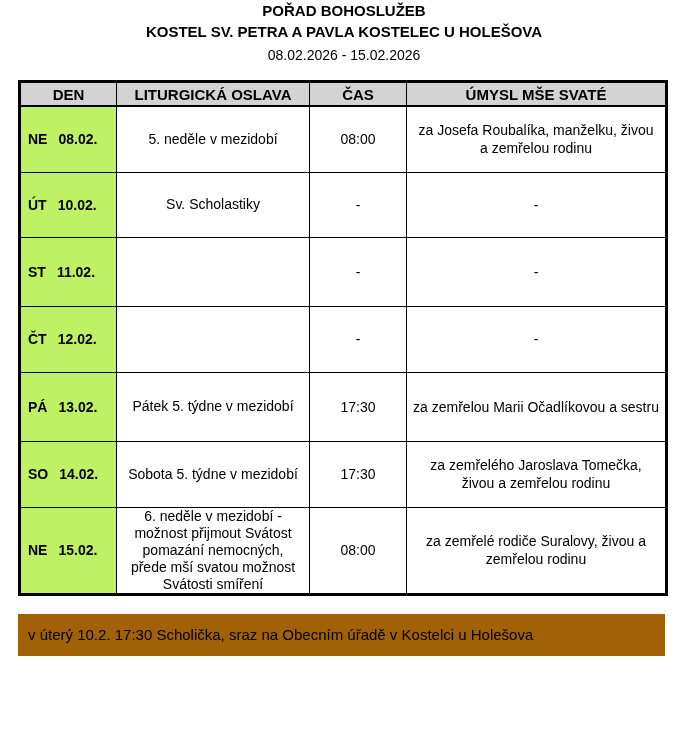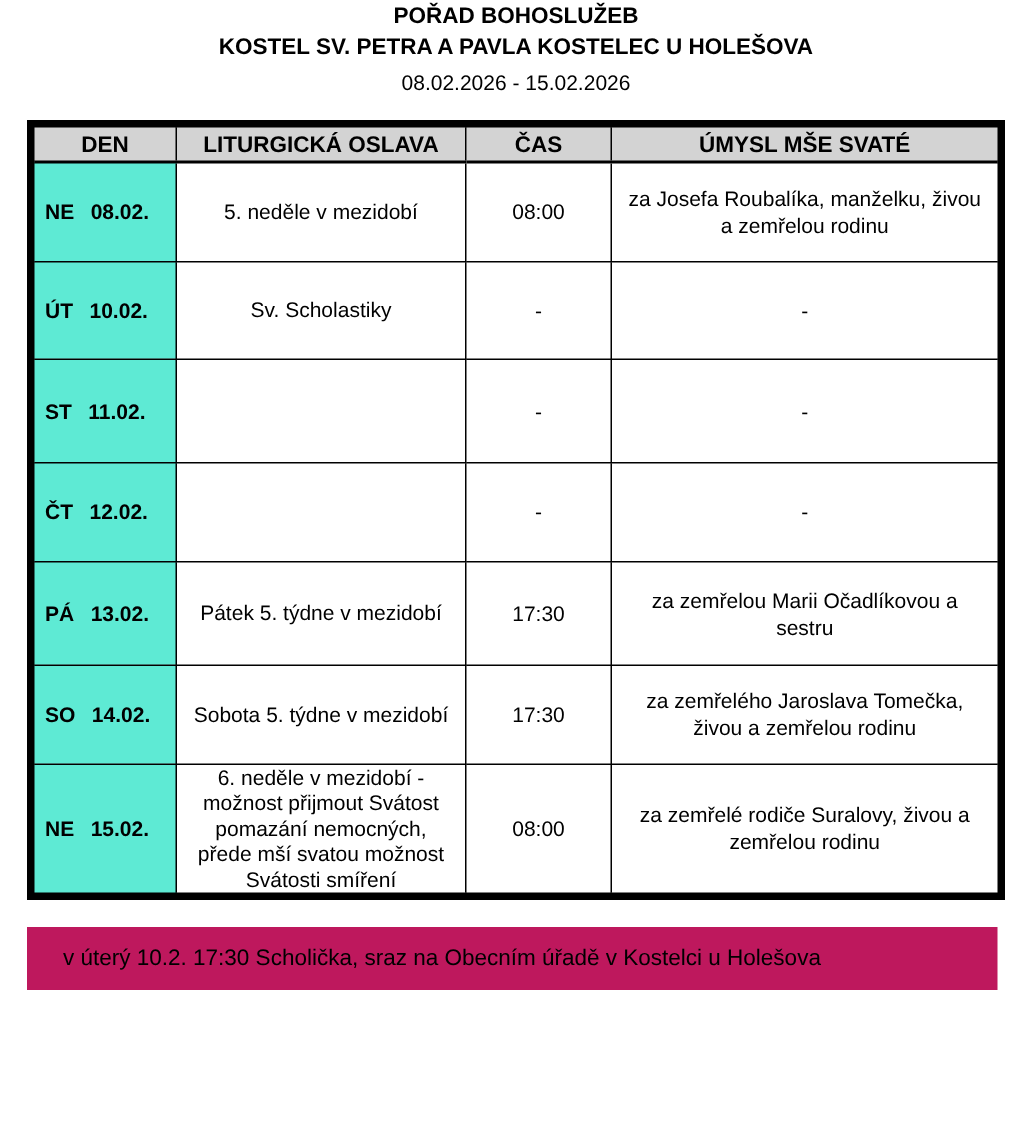--- a/index.html
+++ b/index.html
@@ -27,21 +27,21 @@
   .date-line {
     font-size: 14px;
     line-height: 20px;
     margin-top: 3px;
   }
   table.schedule {
     border-collapse: collapse;
     table-layout: fixed;
     width: 647px;
     margin: 15px 0 0 18px;
-    border: 5px solid #000000;
+    border: 3px solid #000000;
   }
   col.c-den   { width: 97px;  }
   col.c-lit   { width: 193px; }
   col.c-cas   { width: 97px;  }
   col.c-umysl { width: 260px; }
   th {
     background: #d3d3d3;
     border: 1px solid #000000;
     border-bottom: 2px solid #000000;
     font-size: 15px;
@@ -52,21 +52,21 @@
   }
   td {
     border: 1px solid #000000;
     font-size: 14px;
     text-align: center;
     vertical-align: middle;
     padding: 2px 6px;
     line-height: 18px;
   }
   td.day {
-    background: #5eead4;
+    background: #bef264;
     text-align: left;
     font-weight: bold;
     padding: 0 0 0 7px;
     white-space: nowrap;
   }
   td.day .daydate { margin-left: 11px; }
   td.celeb {
     padding: 0 8px;
     line-height: 17px;
   }
@@ -75,25 +75,25 @@
   tbody tr:nth-child(3) { height: 69px; }
   tbody tr:nth-child(4) { height: 66px; }
   tbody tr:nth-child(5) { height: 69px; }
   tbody tr:nth-child(6) { height: 66px; }
   tbody tr:nth-child(7) { height: 70px; }
   tbody tr:nth-child(8) { height: 89px; }
   .note {
     margin: 18px 0 0 18px;
     width: 647px;
     height: 42px;
-    background: #be185d;
+    background: #a16207;
     display: flex;
     align-items: center;
     box-sizing: border-box;
-    padding-left: 24px;
+    padding-left: 10px;
     font-size: 15px;
   }
 </style>
 </head>
 <body>
 
 <div class="page">
 
   <div class="titles">
     <div class="title-line">POŘAD BOHOSLUŽEB</div>

